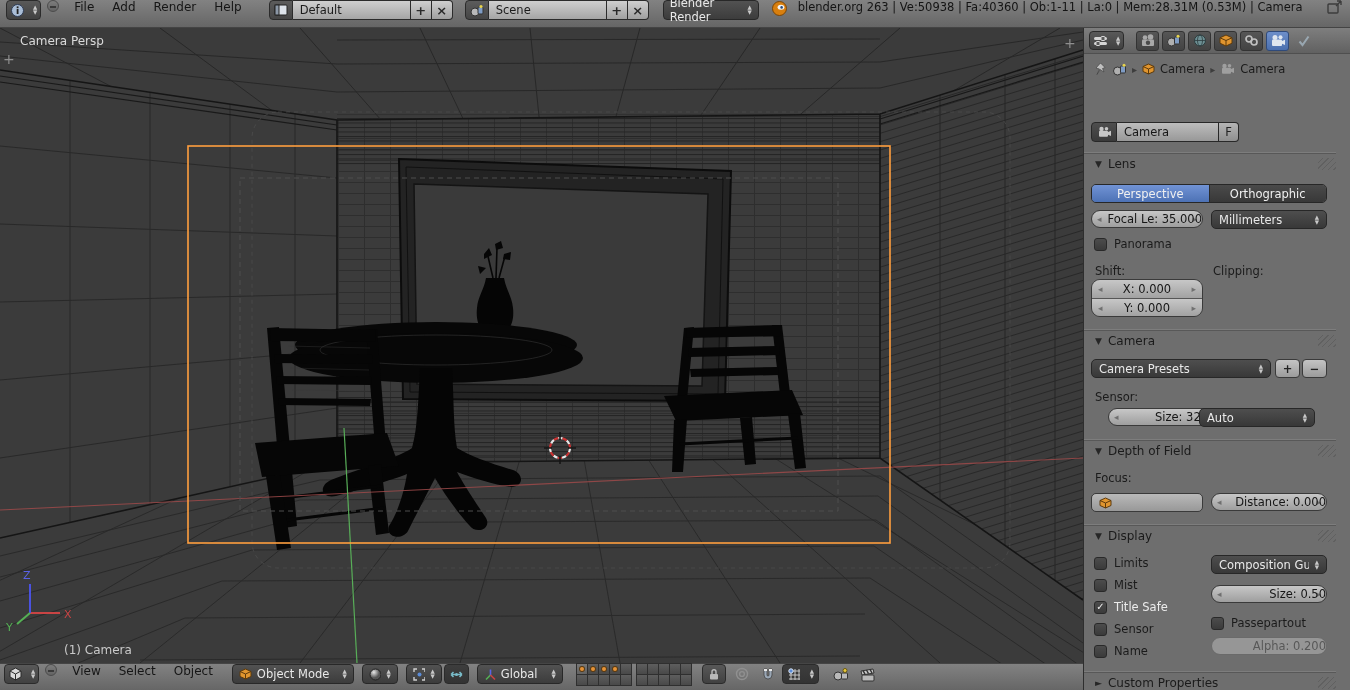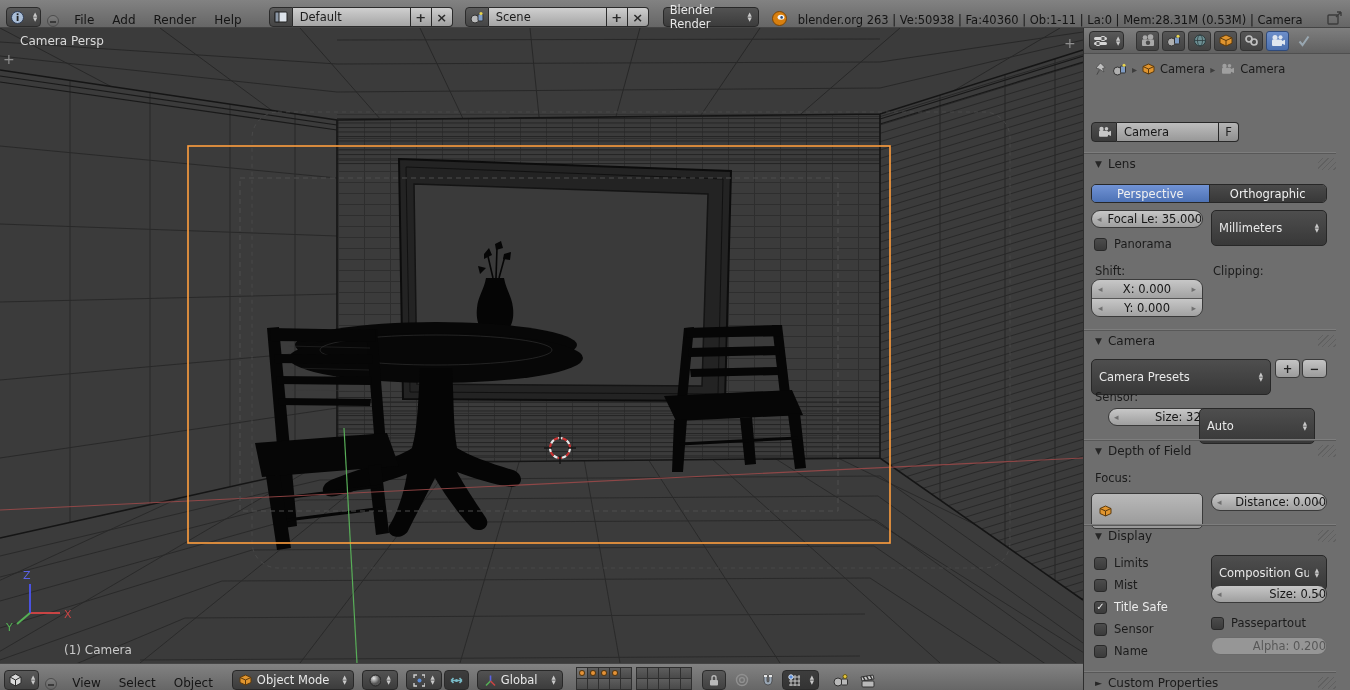--- a/index.html
+++ b/index.html
@@ -2,21 +2,21 @@
 <html><head>
 <meta charset="utf-8">
 <style>
   * { box-sizing: border-box; margin:0; padding:0; }
   html,body { width:1350px; height:690px; overflow:hidden; background:#6b6b6b;
     font-family:"DejaVu Sans","Liberation Sans",sans-serif; font-size:11.5px; }
 
   
   .hbar { position:absolute; left:0; width:100%; height:28px;
     background:linear-gradient(#828282,#666666); border-bottom:1px solid #444;
-    display:flex; align-items:flex-end; }
+    display:flex; align-items:flex-start; }
   #topbar { top:0; z-index:30; padding:0 6px; }
   #botbar { top:663px; width:1083px; height:27px; border-top:1px solid #454545; border-bottom:none; z-index:20; padding:0 4px;}
   .menu-lbl { color:#151515; font-size:12px; padding:0 9px; cursor:default; }
   .ed-btn { height:20px; display:inline-flex; align-items:center; gap:2px; padding:0 3px;
     background:linear-gradient(#595959,#414141); border:1px solid #2b2b2b; border-radius:4px; }
   .collapse-dot { width:12px; height:12px; border-radius:50%; border:1px solid #4c4c4c;
     background:linear-gradient(#7d7d7d,#636363); position:relative; margin:0 6px; }
   .collapse-dot::after { content:""; position:absolute; left:2px; right:2px; top:5px; height:1.5px; background:#3a3a3a; }
   .selector { display:inline-flex; height:20px; align-items:stretch; margin-left:10px; }
   .sel-icon { width:24px; background:linear-gradient(#5c5c5c,#454545); border:1px solid #2b2b2b;
@@ -60,21 +60,21 @@
   .pill::after  { content:"▸"; position:absolute; right:5px; color:rgba(30,30,30,.45); font-size:9px; }
   .pill.disabled { background:#969696; color:#585858; border-color:#6a6a6a; }
   .pill.disabled::before,.pill.disabled::after { content:""; }
   .pill-group { position:absolute; border-radius:9px; border:1px solid #3a3a3a; overflow:hidden;
     display:flex; flex-direction:column; }
   .pill-group .row { height:18px; background:linear-gradient(#c7c7c7,#a2a2a2); color:#161616;
     display:flex; align-items:center; justify-content:center; position:relative; }
   .pill-group .row + .row { border-top:1px solid #565656; }
   .pill-group .row::before { content:"◂"; position:absolute; left:6px; color:rgba(30,30,30,.45); font-size:9px; }
   .pill-group .row::after  { content:"▸"; position:absolute; right:6px; color:rgba(30,30,30,.45); font-size:9px; }
-  .drop { position:absolute; height:36px; background:linear-gradient(#4e4e4e,#383838); border:1px solid #272727;
+  .drop { position:absolute; height:19px; background:linear-gradient(#4e4e4e,#383838); border:1px solid #272727;
     border-radius:5px; color:#e9e9e9; display:flex; align-items:center; padding:0 7px; }
   .segbar { position:absolute; height:19px; display:flex; border:1px solid #272727; border-radius:5px; overflow:hidden; }
   .seg { flex:1; display:flex; align-items:center; justify-content:center; color:#f0f0f0; }
   .seg.blue { background:linear-gradient(#7193d5,#4d72b5); }
   .seg.dark { background:linear-gradient(#4a4a4a,#383838); border-left:1px solid #2a2a2a; }
   .chk { position:absolute; display:flex; align-items:center; gap:7px; color:#1b1b1b; }
   .chk .box { width:13px; height:13px; border-radius:3px; background:linear-gradient(#4c4c4c,#3a3a3a);
     border:1px solid #292929; display:flex; align-items:center; justify-content:center;
     color:#eee; font-size:10px; line-height:10px; }
   .chk.on { color:#ececec; }

